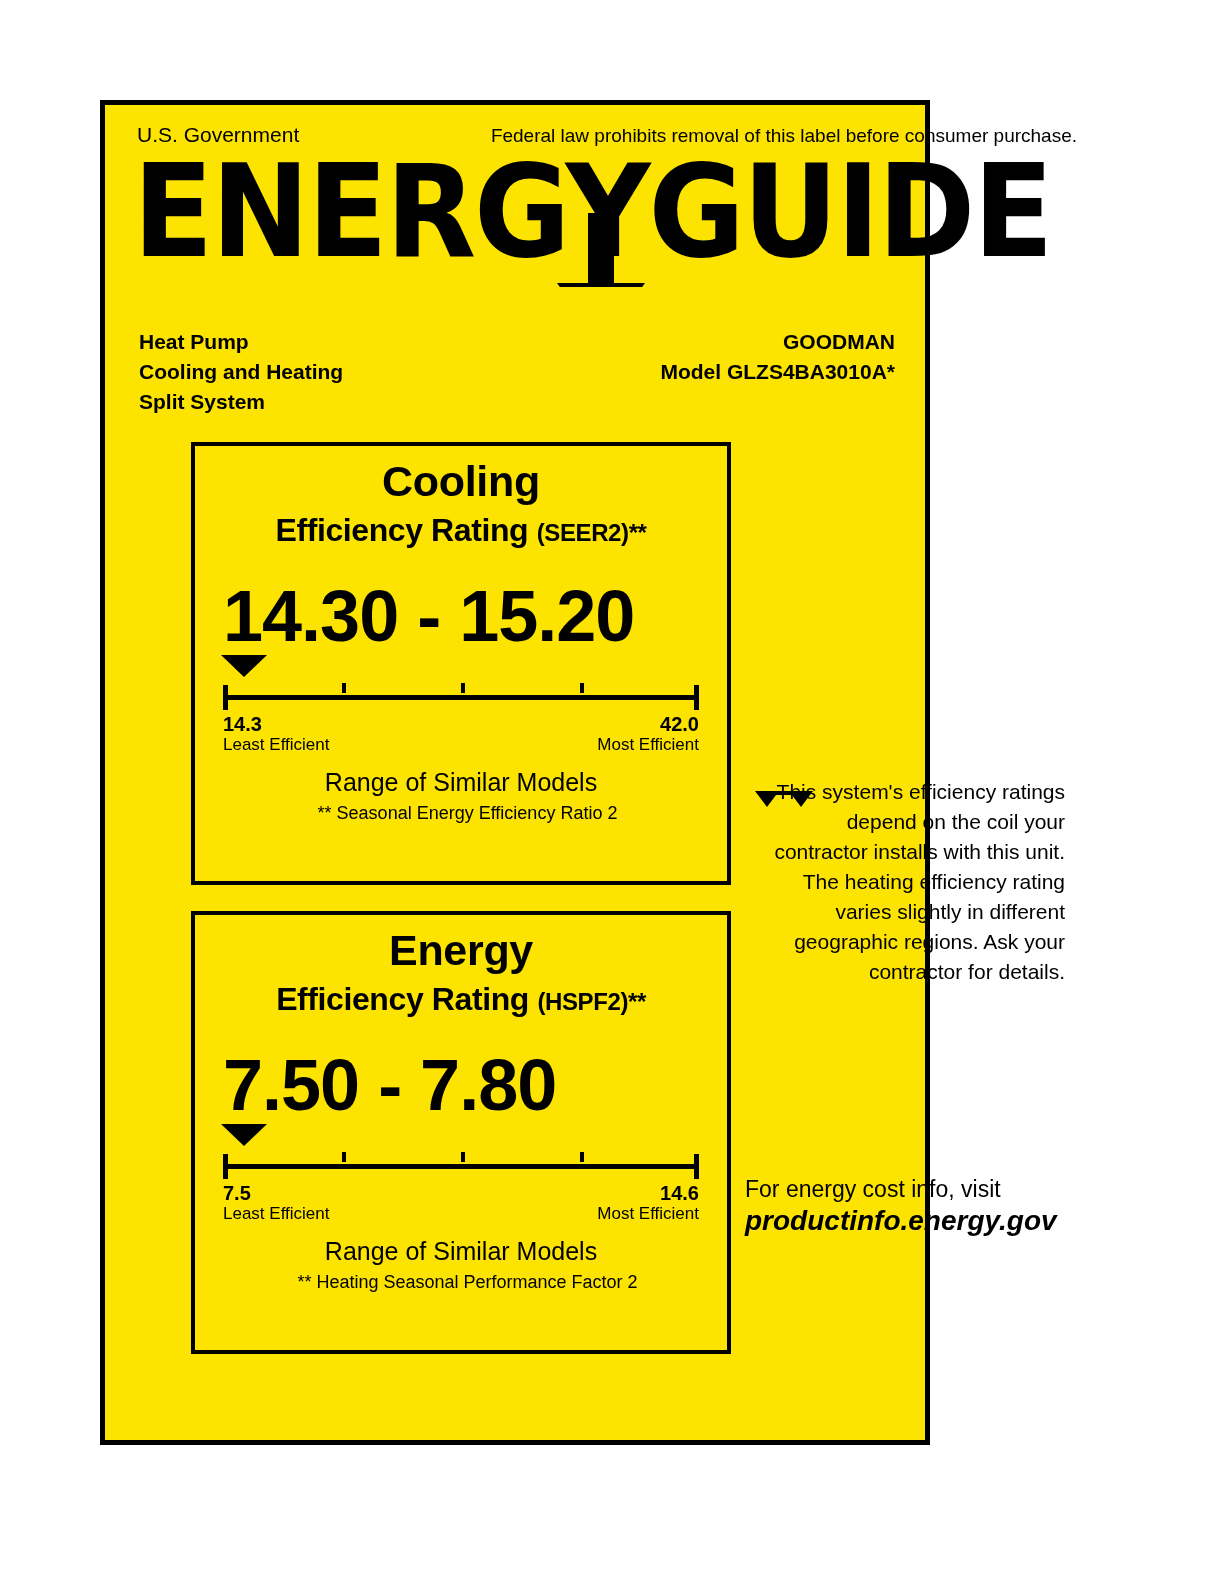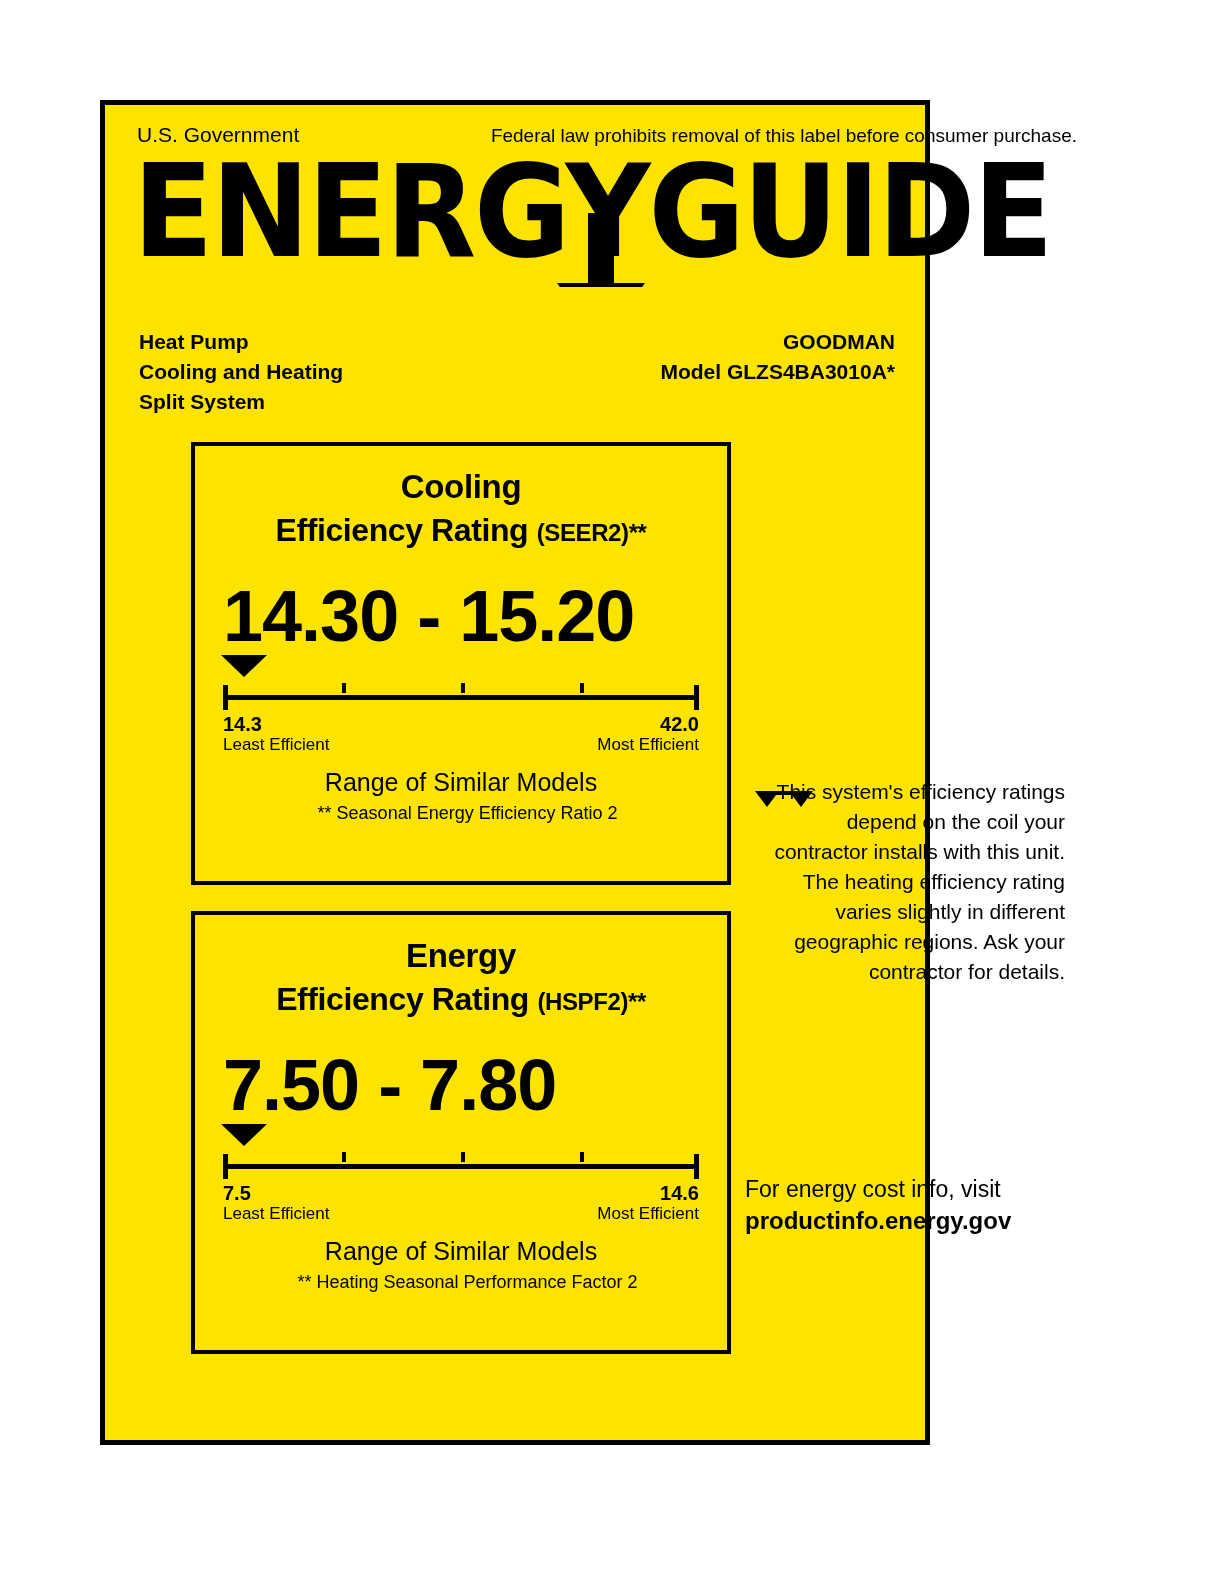--- a/index.html
+++ b/index.html
@@ -87,23 +87,23 @@
     width: 540px;
     border: 4px solid #000;
     box-sizing: border-box;
     background: transparent;
   }
   #cooling-box { top: 337px; height: 443px; }
   #heating-box { top: 806px; height: 443px; }
 
   .rb-title {
     text-align: center;
-    font-size: 33px;
-    font-weight: bold;
-    margin-top: 22px;
+    font-size: 43px;
+    font-weight: bold;
+    margin-top: 11px;
     letter-spacing: -0.3px;
   }
   .rb-subtitle {
     text-align: center;
     font-size: 32px;
     font-weight: bold;
     margin-top: 6px;
     letter-spacing: -0.4px;
   }
   .rb-subtitle .small {
@@ -214,21 +214,22 @@
     position: absolute;
     left: 640px;
     top: 1068px;
     width: 330px;
     font-size: 23px;
     line-height: 32px;
     color: #000;
   }
   .energy-cost .url {
     font-weight: bold;
-    font-size: 24px;
+    font-size: 28px;
+    font-style: italic;
   }
 </style>
 </head>
 <body>
 
 <div id="label">
 
   <div class="top-row">
     <div class="gov">U.S. Government</div>
     <div class="fedlaw">Federal law prohibits removal of this label before consumer purchase.</div>

